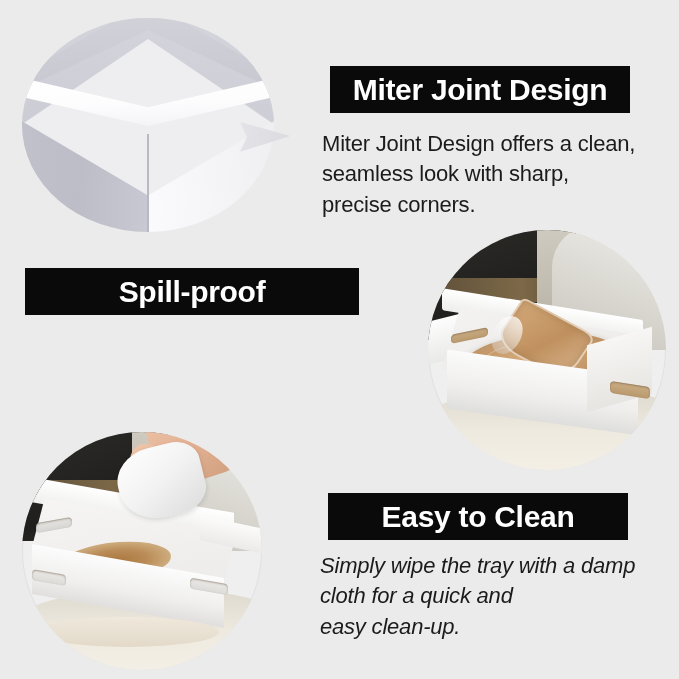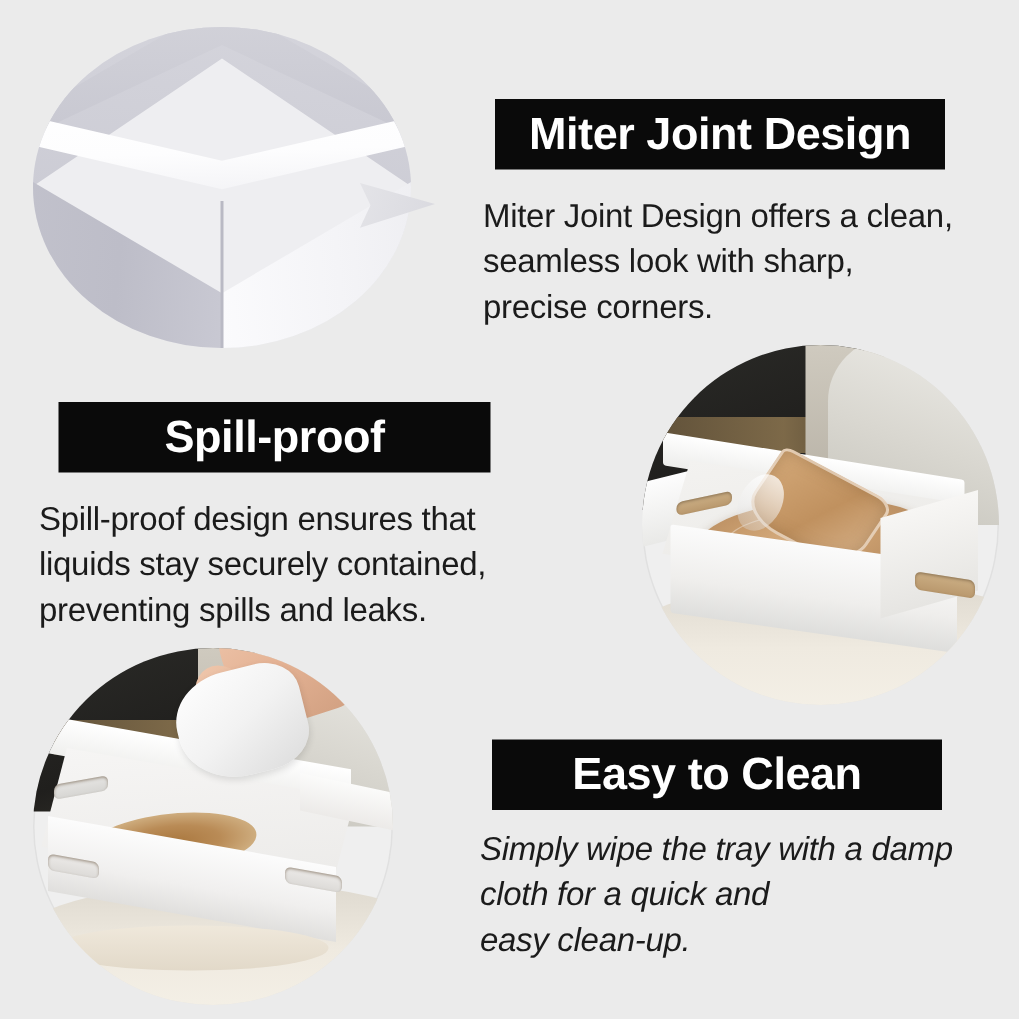--- a/index.html
+++ b/index.html
@@ -361,27 +361,24 @@
         <div class="cup2"></div>
         <div class="cup2-rim"></div>
         <div class="tray2-front"></div>
         <div class="tray2-rightwall"></div>
         <div class="handle-cut" style="left:76%; top:56%; width:17%; height:9%; transform:skewY(9deg);"></div>
         <div class="handle-cut" style="left:8%; top:16%; width:16%; height:7%; transform:skewY(-12deg);"></div>
       </div>
     </div>
   </div>
 
-  <div class="heading-bar" style="left:39px; top:268px; width:288px; height:47px;">
+  <div class="heading-bar" style="left:25px; top:268px; width:334px; height:47px;">
     <span class="heading-text">Spill-proof</span>
   </div>
 
-  <div class="body-text" style="left:26px; top:331px; width:340px;">Spill-proof design ensures that
-liquids stay securely contained,
-preventing spills and leaks.</div>
 
   <div class="photo-circle" style="left:22px; top:432px; width:240px; height:238px;">
     <div class="scene">
       <div class="bg-dark-cabinet"></div>
       <div class="bg-warm-streak"></div>
       <div class="bg-wallstrip"></div>
       <div class="bg-sofa"></div>
       <div class="bg-floor"></div>
       <div class="sleeve3"></div>
       <div class="tray3-wrap">

